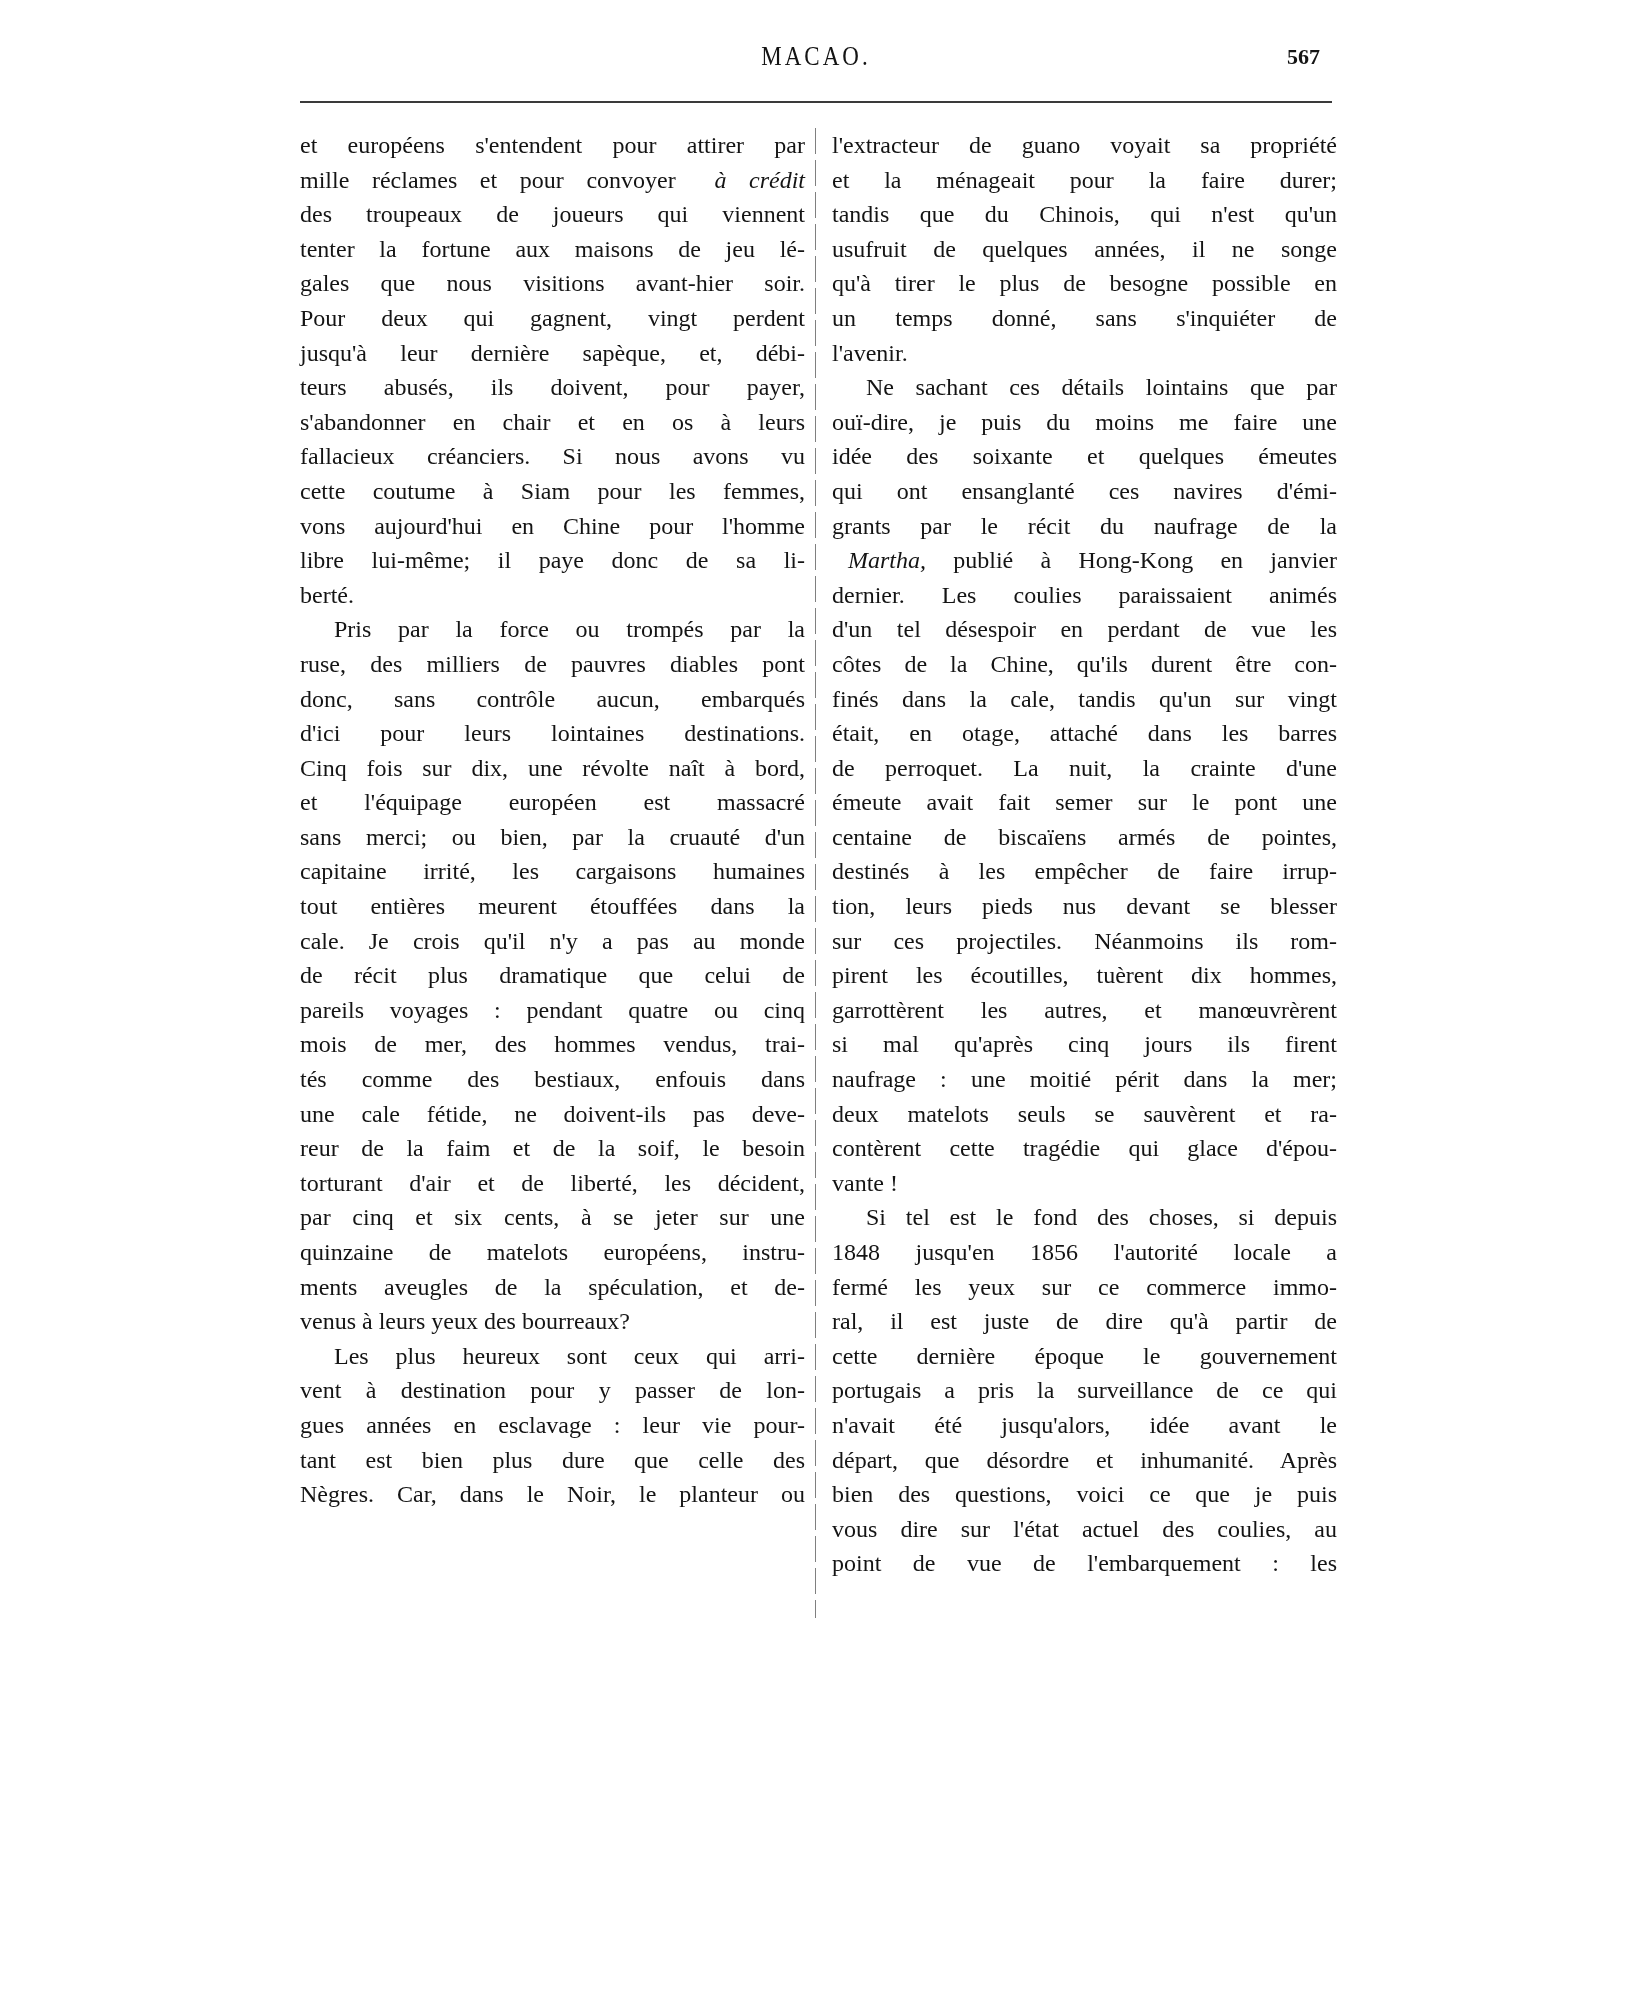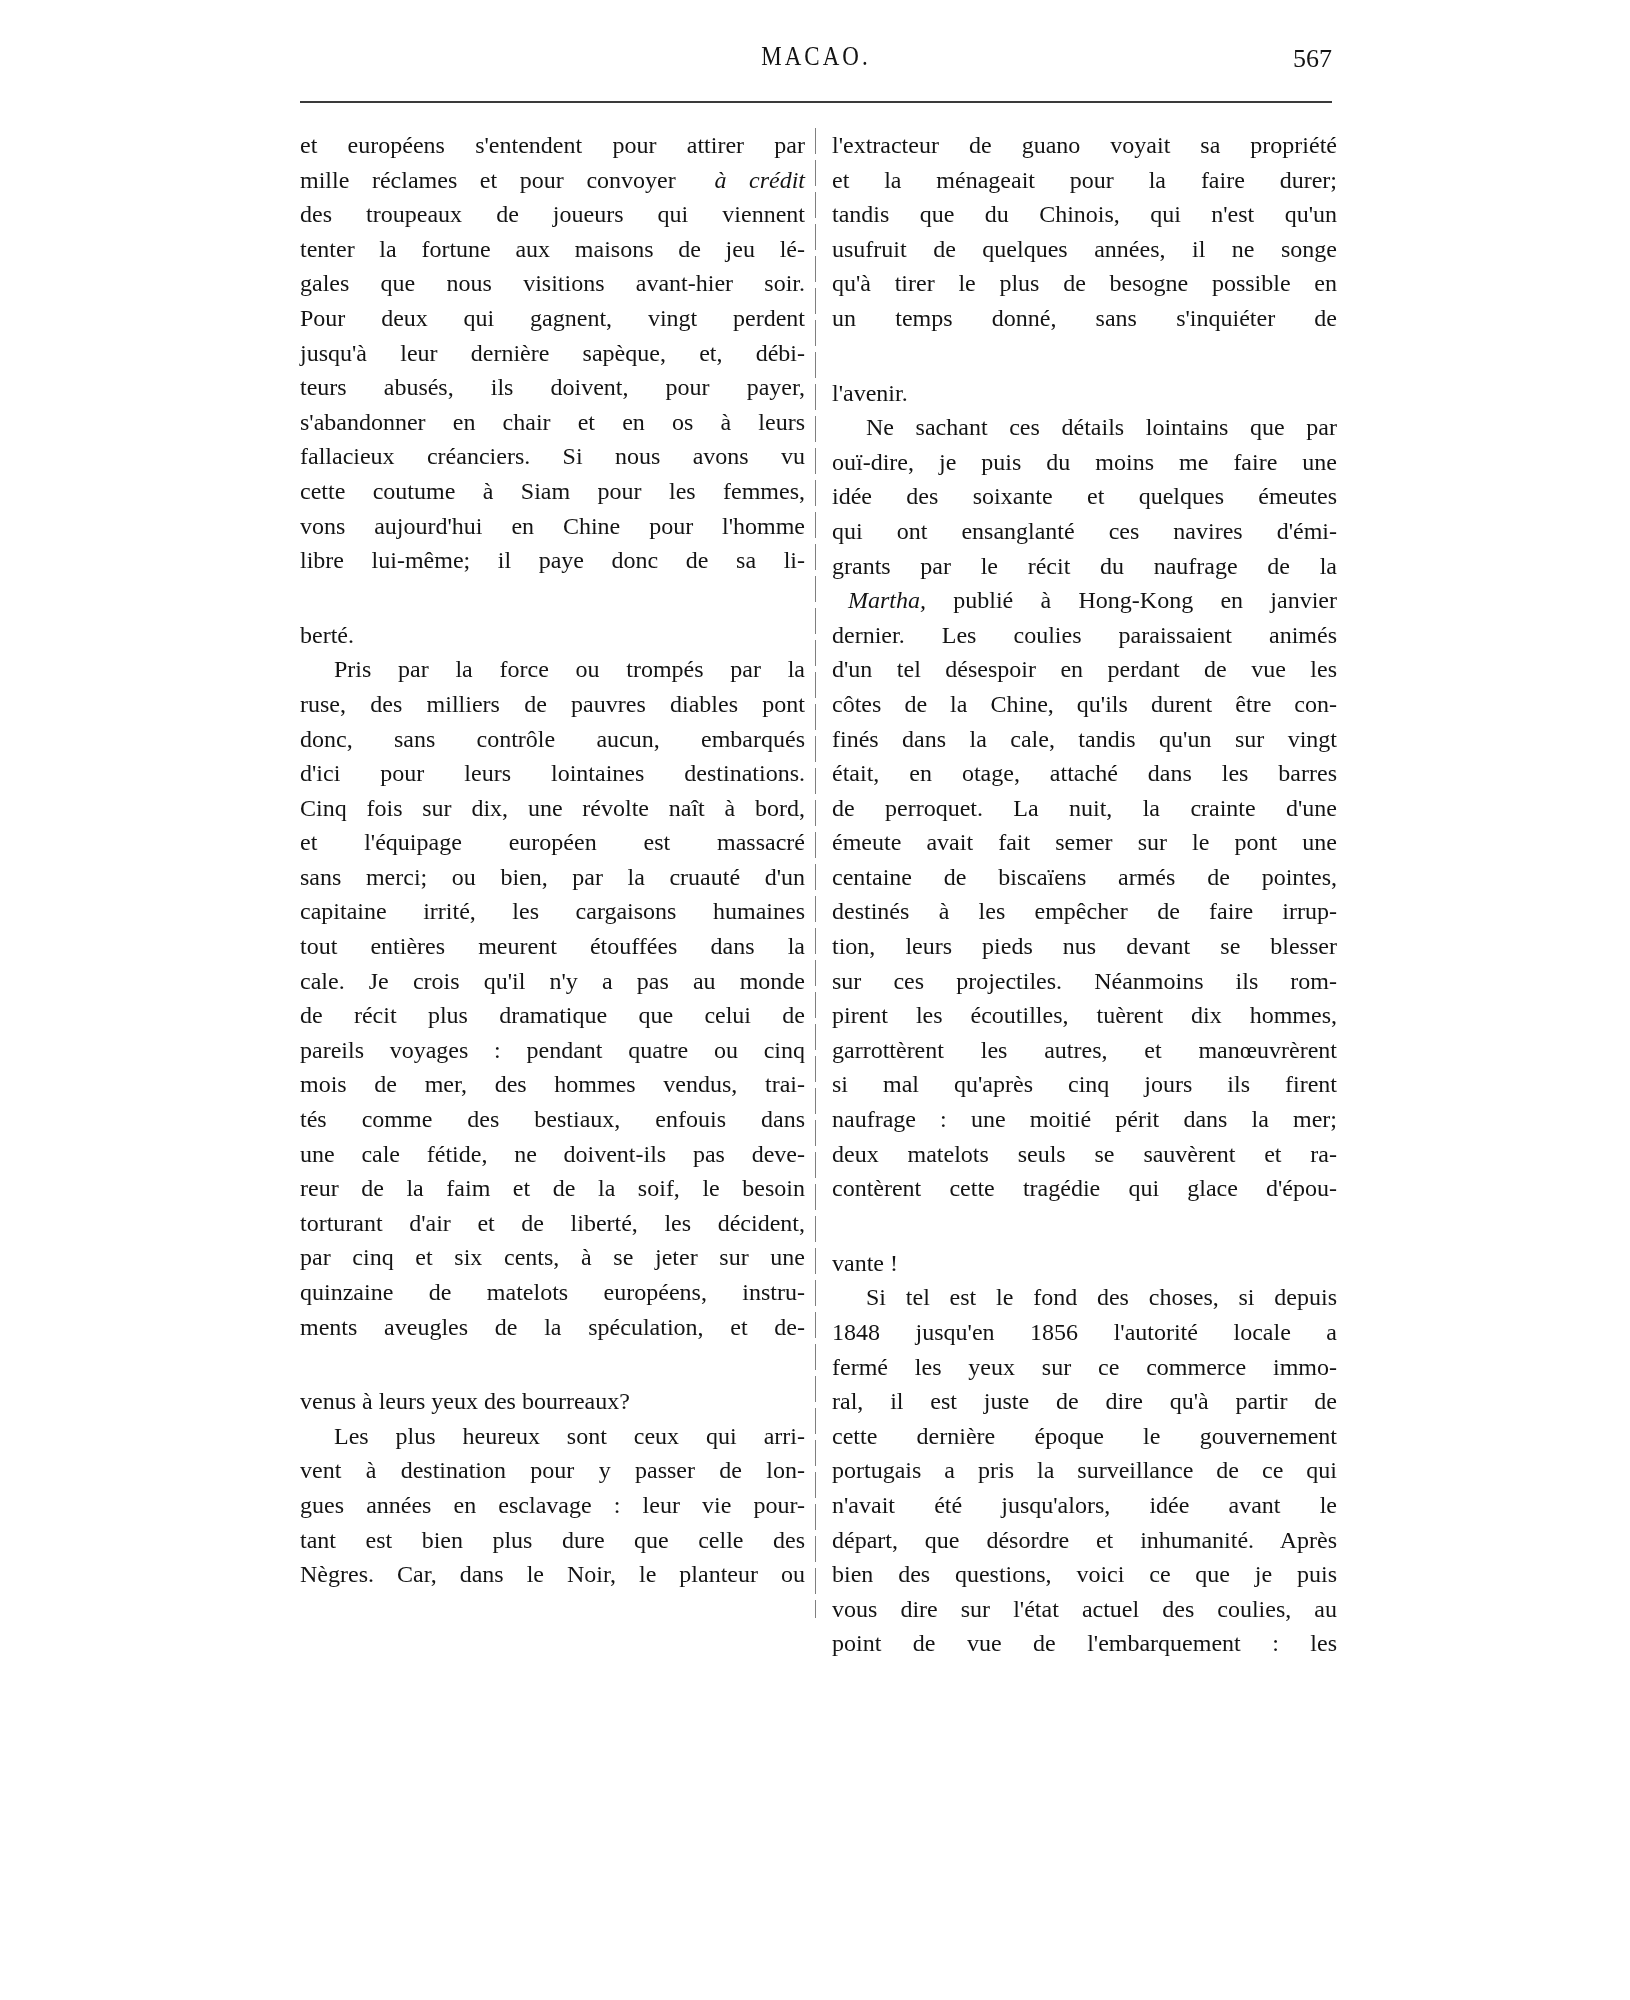--- a/index.html
+++ b/index.html
@@ -1,28 +1,28 @@
 <!DOCTYPE html>
 <html><head>
   <meta charset="utf-8">
   <style>
     html, body { margin: 0; padding: 0; background: #ffffff; }
     body { width: 1630px; height: 2000px; position: relative; overflow: hidden;
            font-family: "DejaVu Serif", "Liberation Serif", serif; color: #141414; }
     .header { position: absolute; top: 44px; left: 300px; width: 1032px; height: 40px; }
     .running-title { position: absolute; left: 0; right: 0; text-align: center; top: 0;
                      font-family: "Liberation Serif", serif; font-size: 23px; letter-spacing: 3px; transform: scaleY(1.15); }
-    .page-number { position: absolute; right: 0; top: 0; font-family: "Liberation Serif", serif; font-size: 26px; }
+    .page-number { position: absolute; right: 12px; top: 0; font-family: "Liberation Serif", serif; font-size: 22px; font-weight: bold; }
     .rule { position: absolute; top: 101px; left: 300px; width: 1032px; height: 2px; background: #3a3a3a; }
     .column { position: absolute; top: 128px; width: 505px;
               font-family: "Liberation Serif", serif; font-size: 24px; line-height: 34.6px; }
     .col-left { left: 300px; }
     .col-right { left: 832px; }
     .line { display: block; white-space: nowrap; text-align: justify; text-align-last: justify; height: 34.6px; }
-    .line.last { text-align-last: left; margin-top: 40px; }
+    .line.last { text-align-last: left; }
     .line.indent { padding-left: 34px; }
     .separator { position: absolute; top: 128px; left: 815px; width: 1px; height: 1490px;
                  background: repeating-linear-gradient(#555 0 26px, transparent 26px 32px); opacity: 0.75; }
     .italic { font-style: italic; margin-left: 16px; }
   </style>
 </head>
 <body>
 
 <div class="header">
   <div class="running-title">MACAO.</div>

